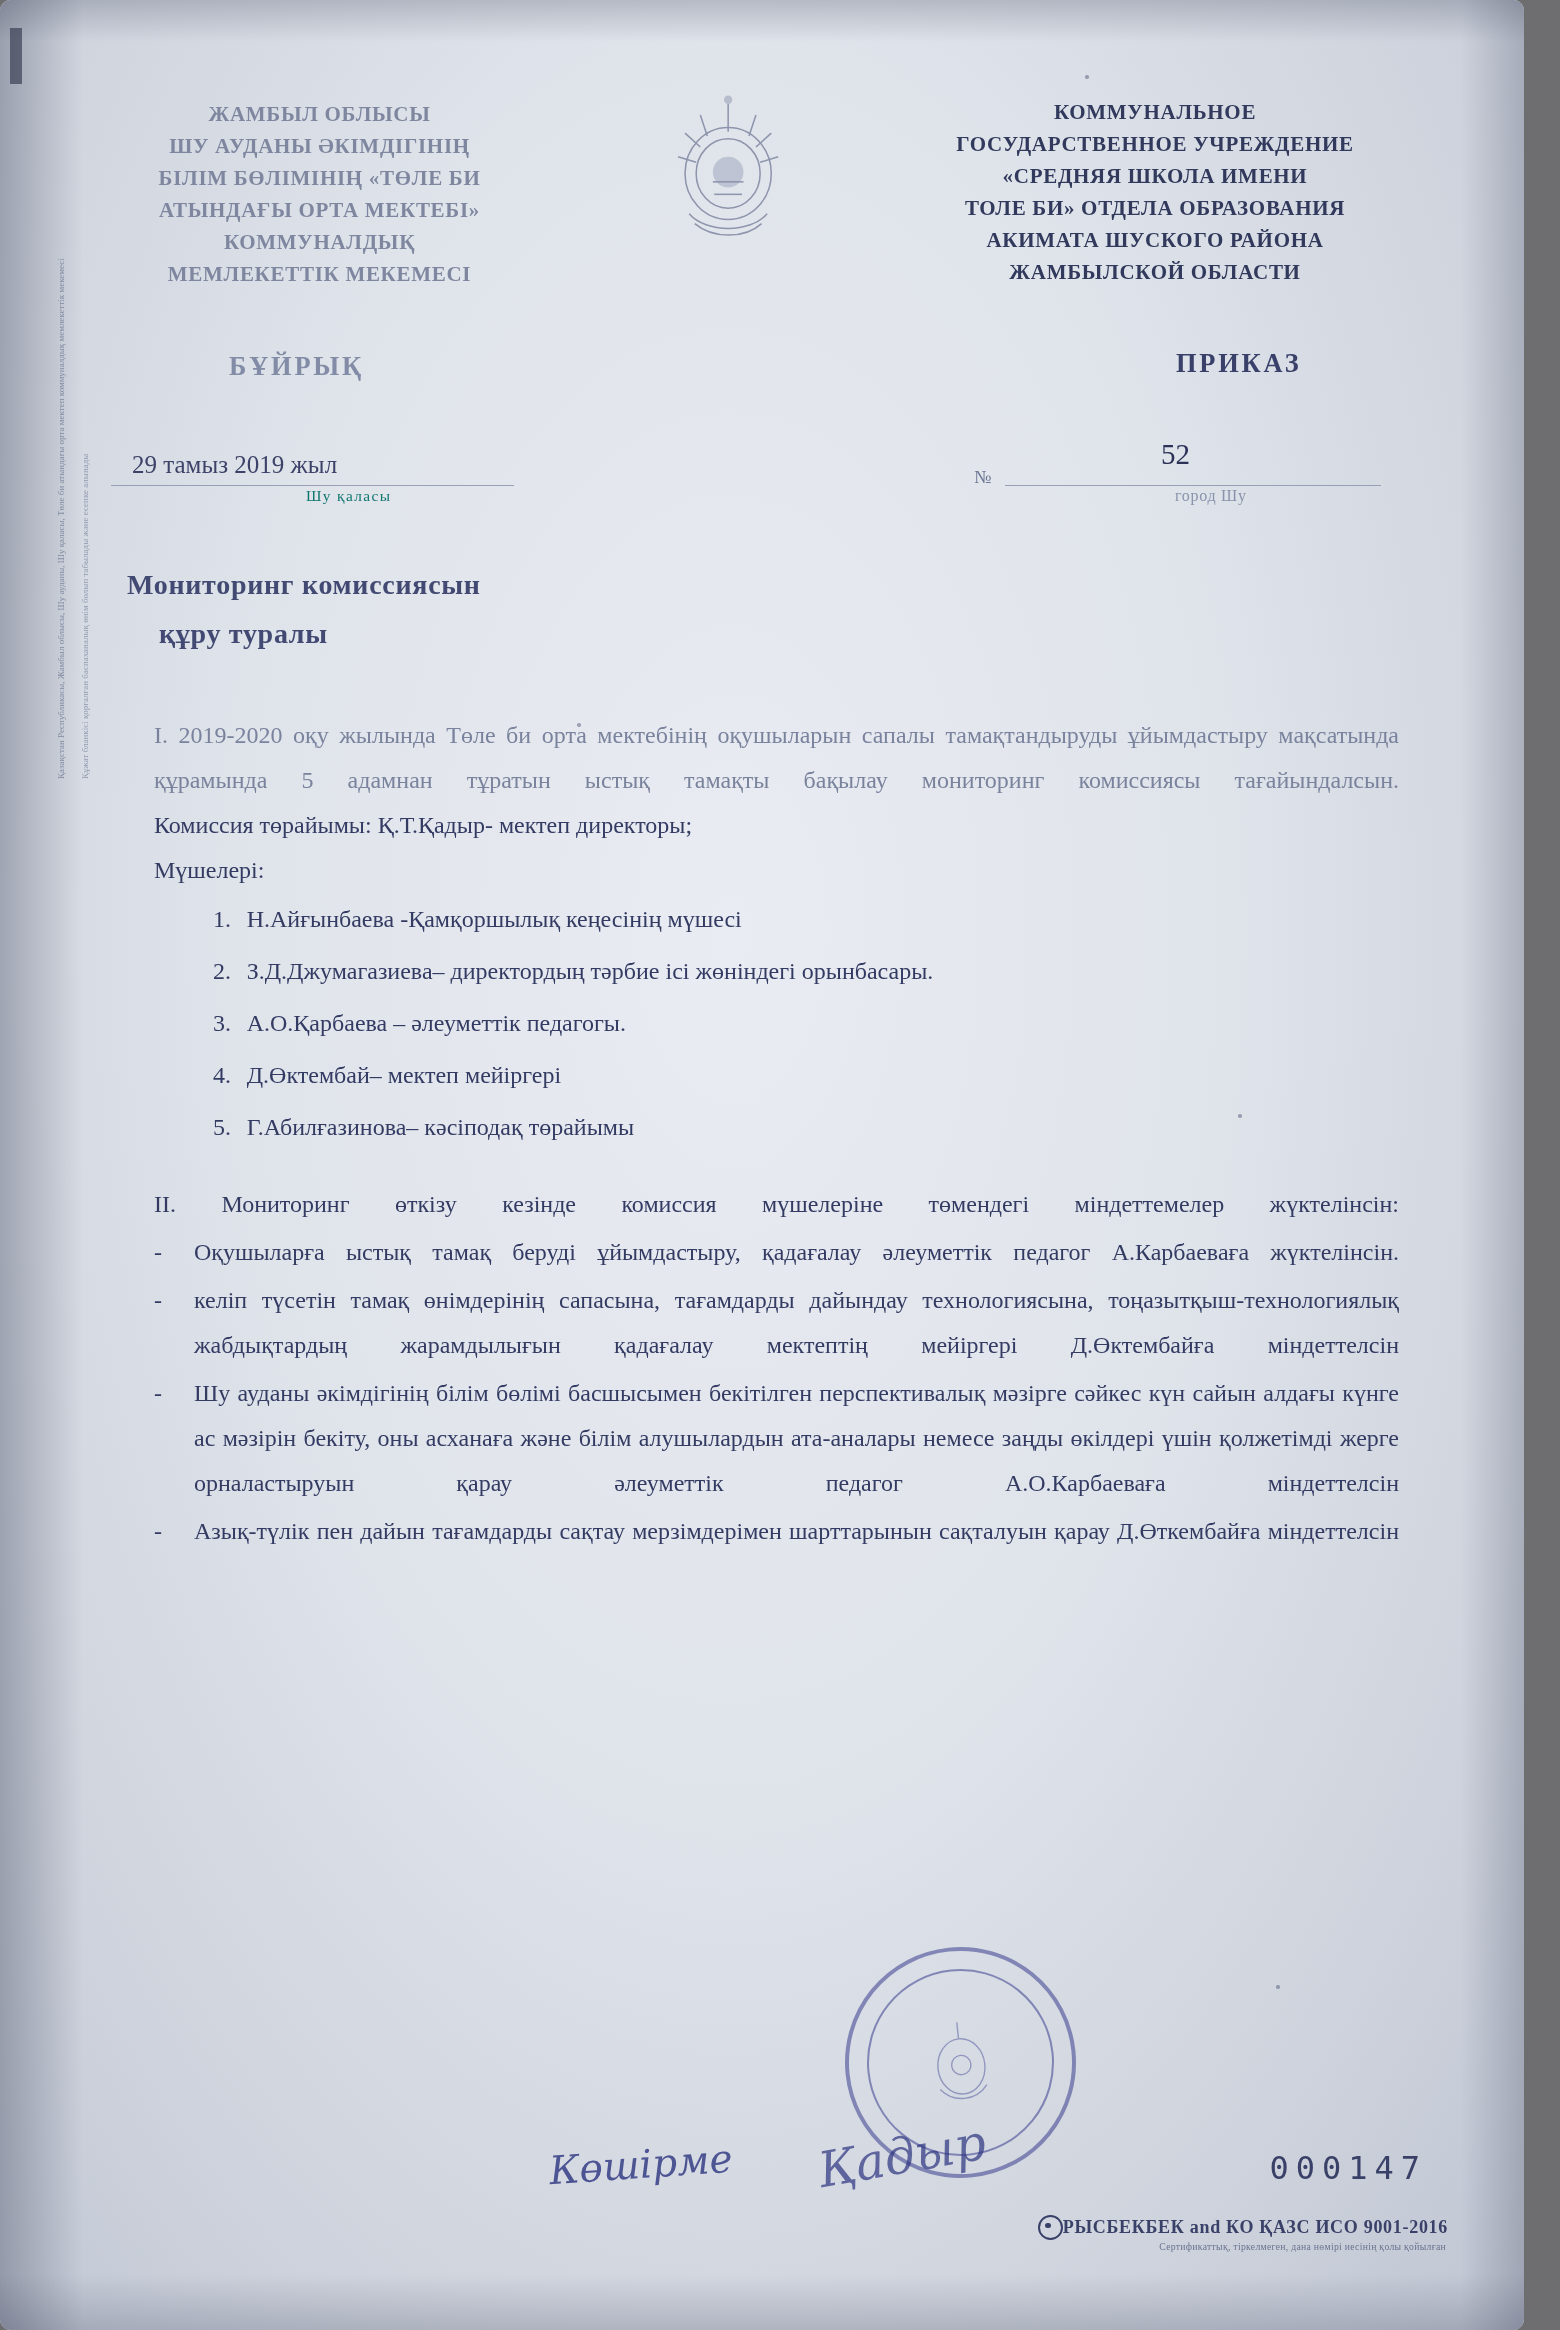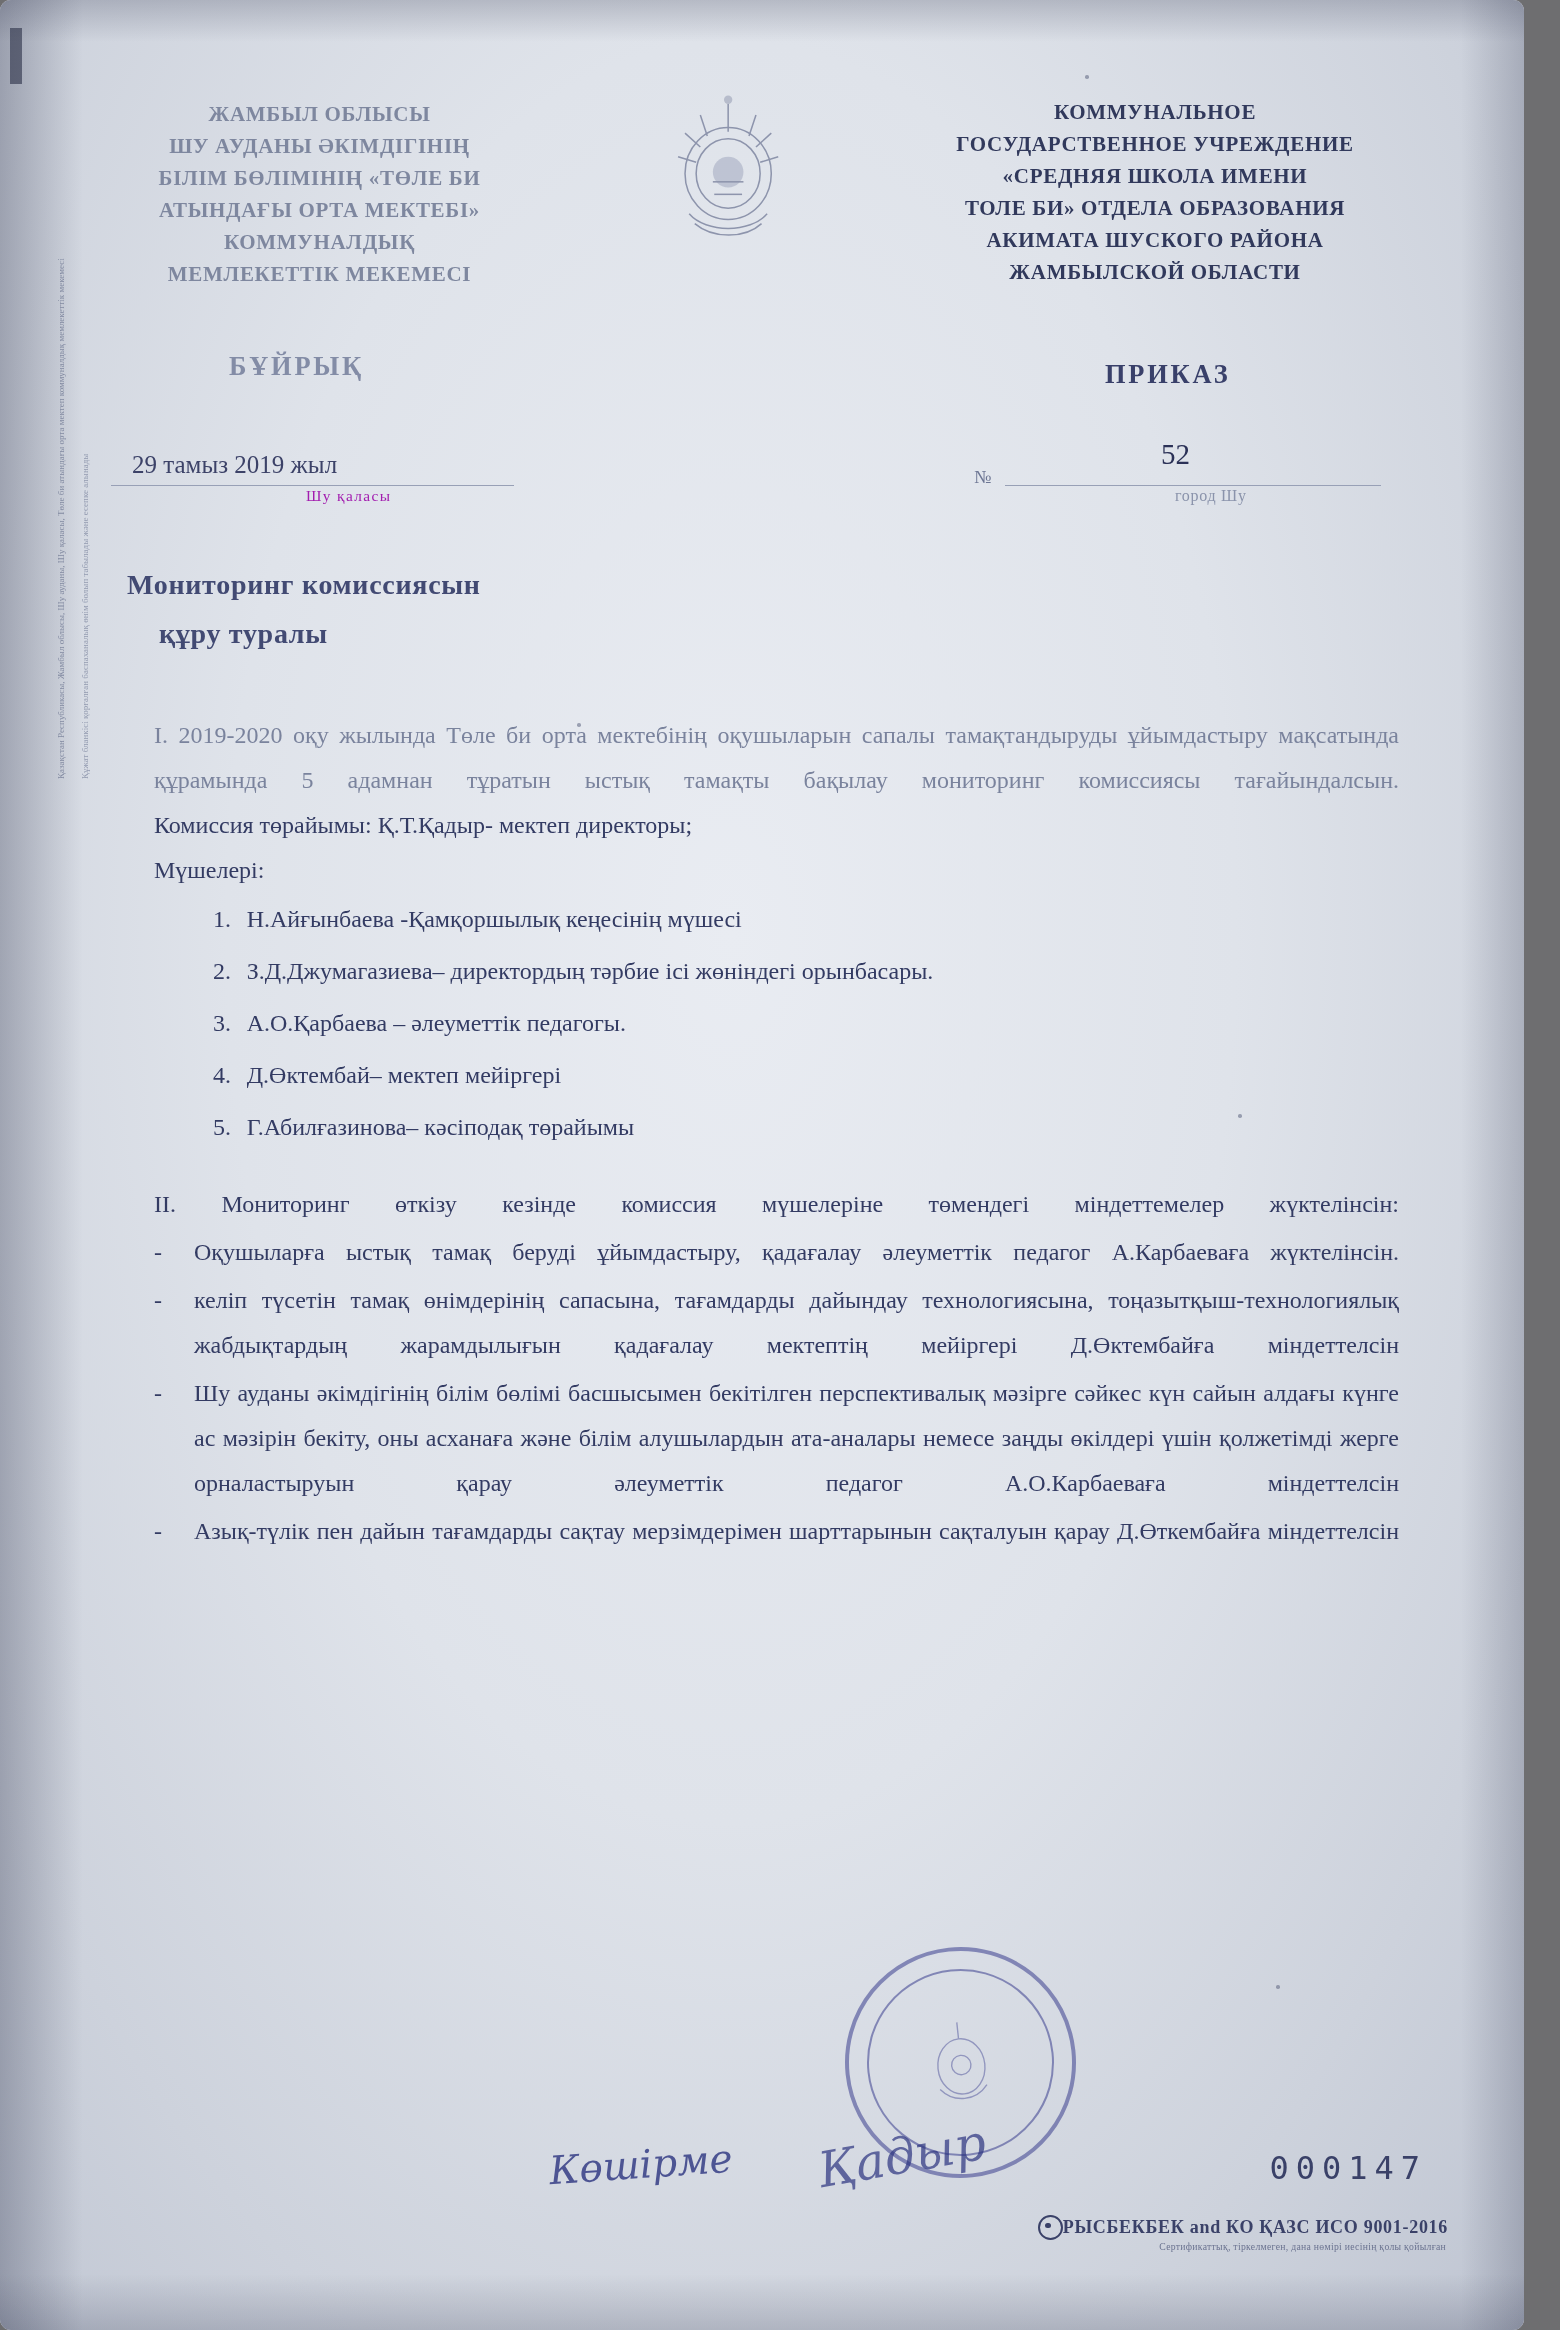--- a/index.html
+++ b/index.html
@@ -87,47 +87,46 @@
     position: absolute;
     left: 229px; top: 351px;
     font-size: 26.4px;
     font-weight: bold;
     letter-spacing: 2.8px;
     color: #838ca6;
     filter: blur(0.3px);
   }
   .order-ru {
     position: absolute;
-    left: 1105px; top: 348px;
+    left: 1176px; top: 348px;
     font-size: 26.4px;
     font-weight: bold;
     letter-spacing: 2.8px;
     color: #39406a;
-    margin-top: 11px;
   }
 
   
   .date-line {
     position: absolute;
     left: 111px; top: 452px;
     width: 403px;
     border-bottom: 1.4px solid #98a0b6;
     height: 33px;
   }
   .date-text {
     position: absolute;
     left: 132px; top: 451px;
     font-size: 25px;
     color: #3c4268;
   }
   .date-sub {
     position: absolute;
     left: 306px; top: 487px;
     font-size: 15.3px;
-    color: #a21caf;
+    color: #0f766e;
     letter-spacing: 1.4px;
   }
   .num-label {
     position: absolute;
     left: 974px; top: 467px;
     font-size: 18px;
     color: #6d7694;
   }
   .num-line {
     position: absolute;

